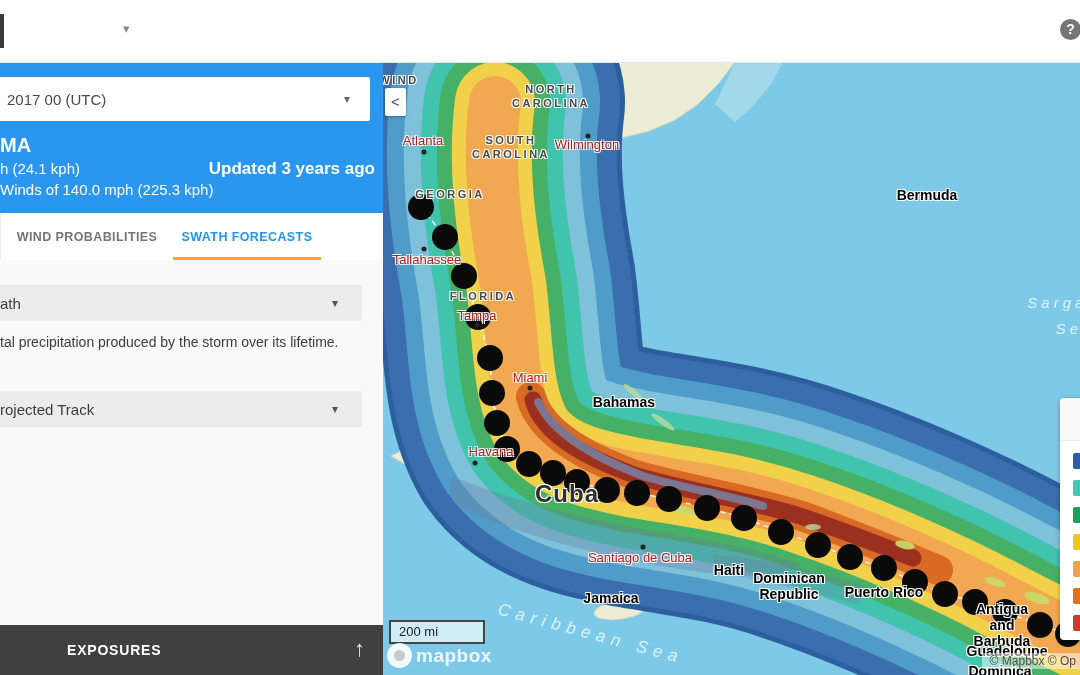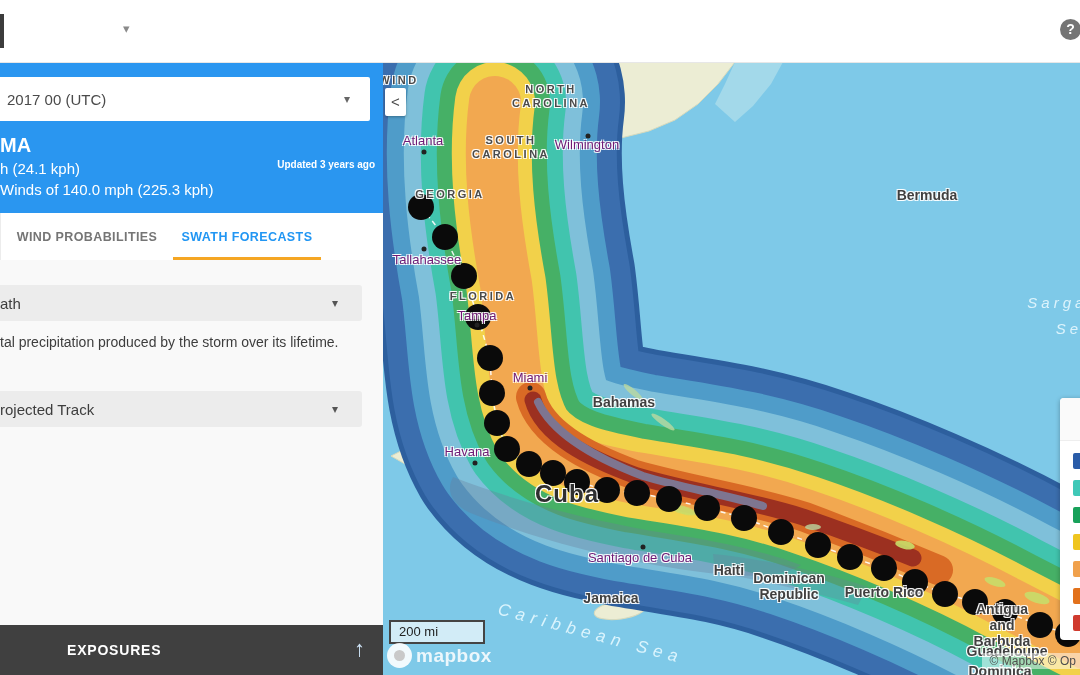--- a/index.html
+++ b/index.html
@@ -19,21 +19,21 @@
   
   .sidebar{position:absolute;left:0;top:62px;width:383px;height:613px;background:#fdfdfd;z-index:30;}
   .blue-head{position:absolute;left:0;top:0;width:383px;height:151px;background:#2a96f0;}
   .date-box{position:absolute;left:-8px;top:15px;width:378px;height:44px;background:#fff;
             border-radius:2px;display:flex;align-items:center;cursor:pointer;}
   .date-box .val{margin-left:15px;font-size:15px;color:#4a4a4a;}
   .date-box .car{position:absolute;right:20px;color:#666;font-size:12px;}
   .storm-name{position:absolute;left:0;top:72px;color:#fff;font-size:20px;font-weight:bold;}
   .storm-move{position:absolute;left:0;top:98px;color:#fff;font-size:15px;}
   .storm-winds{position:absolute;left:0;top:119px;color:#fff;font-size:15px;}
-  .updated{position:absolute;right:8px;top:97px;color:#fff;font-size:10px;font-weight:bold;}
+  .updated{position:absolute;right:8px;top:97px;color:#fff;font-size:17px;font-weight:bold;}
 
   .tabs{position:absolute;left:0;top:151px;width:383px;height:47px;background:#fff;
         border-bottom:1px solid #e3e3e3;display:flex;}
   .tab{height:47px;display:flex;align-items:center;justify-content:center;font-size:12.5px;
        font-weight:bold;letter-spacing:.4px;color:#757575;position:relative;cursor:pointer;}
   .tab.t1{width:148px;}
   .tab.t2{width:172px;border-left:1px solid #ececec;}
   .tab.active{color:#2196f3;}
   .tab.active::after{content:"";position:absolute;left:0;bottom:0;width:100%;height:3px;background:#f5a623;}
 
@@ -50,27 +50,27 @@
              cursor:pointer;}
   .exposures .lbl{position:absolute;left:67px;top:17px;color:#fff;font-size:14px;font-weight:bold;
                   letter-spacing:.8px;}
   .exposures .arrow{position:absolute;right:18px;top:11px;color:#cfe4f7;font-size:22px;cursor:pointer;}
 
   
   .map{position:absolute;left:383px;top:62px;width:697px;height:613px;background:#7ec9e8;
        overflow:hidden;z-index:10;}
   .map svg{position:absolute;left:0;top:0;}
 
-  .maplabel{position:absolute;transform:translate(-50%,-50%);color:#701a75;white-space:pre-line;
+  .maplabel{position:absolute;transform:translate(-50%,-50%);color:#b91c1c;white-space:pre-line;
             text-align:center;pointer-events:none;
             text-shadow:-1px -1px 0 rgba(255,255,255,.9),1px -1px 0 rgba(255,255,255,.9),
                         -1px 1px 0 rgba(255,255,255,.9),1px 1px 0 rgba(255,255,255,.9);}
   .state{font-size:11px;font-weight:bold;letter-spacing:2.5px;color:#4a4a4a;line-height:14px;}
   .city{font-size:13px;line-height:15px;}
-  .country{font-size:14px;font-weight:bold;color:#404040;line-height:16px;}
+  .country{font-size:14px;font-weight:bold;color:#000000;line-height:16px;}
   .big{font-size:24px;font-weight:bold;color:#2f2f2f;letter-spacing:1px;}
   .water{font-style:italic;color:rgba(225,246,253,.95);letter-spacing:4px;font-size:15px;
          text-shadow:none;line-height:26px;}
   .caribbean{position:absolute;left:112px;top:562px;transform:rotate(15deg);font-style:italic;
              font-size:17px;letter-spacing:6px;color:rgba(228,248,255,.9);pointer-events:none;white-space:nowrap;}
 
   .collapse-btn{position:absolute;left:2px;top:26px;width:21px;height:28px;background:#fff;
                 border-radius:2px;box-shadow:0 1px 3px rgba(0,0,0,.3);text-align:center;
                 line-height:28px;font-size:15px;color:#4a4a4a;cursor:pointer;z-index:15;}
   .scalebar{position:absolute;left:6px;top:558px;width:84px;height:20px;border:2px solid #444;
@@ -234,21 +234,21 @@
 CAROLINA</div>
   <div class="maplabel state" style="left:67px;top:132px;">GEORGIA</div>
   <div class="maplabel state" style="left:100px;top:234px;">FLORIDA</div>
   <div class="maplabel city" style="left:40px;top:78px;">Atlanta</div>
   <div class="maplabel city" style="left:204px;top:82px;">Wilmington</div>
   <div class="maplabel city" style="left:44px;top:197px;">Tallahassee</div>
   <div class="maplabel city" style="left:94px;top:253px;">Tampa</div>
   <div class="maplabel city" style="left:147px;top:315px;">Miami</div>
   <div class="maplabel country" style="left:241px;top:340px;">Bahamas</div>
   <div class="maplabel country" style="left:544px;top:133px;">Bermuda</div>
-  <div class="maplabel city" style="left:84px;top:389px;">Havana</div>
+  <div class="maplabel city" style="left:108px;top:389px;">Havana</div>
   <div class="maplabel big" style="left:184px;top:432px;">Cuba</div>
   <div class="maplabel city" style="left:257px;top:495px;">Santiago de Cuba</div>
   <div class="maplabel country" style="left:346px;top:508px;">Haiti</div>
   <div class="maplabel country" style="left:406px;top:524px;">Dominican
 Republic</div>
   <div class="maplabel country" style="left:228px;top:536px;">Jamaica</div>
   <div class="maplabel country" style="left:501px;top:530px;">Puerto Rico</div>
   <div class="maplabel country" style="left:619px;top:563px;">Antigua and
 Barbuda</div>
   <div class="maplabel country" style="left:624px;top:589px;">Guadeloupe</div>

